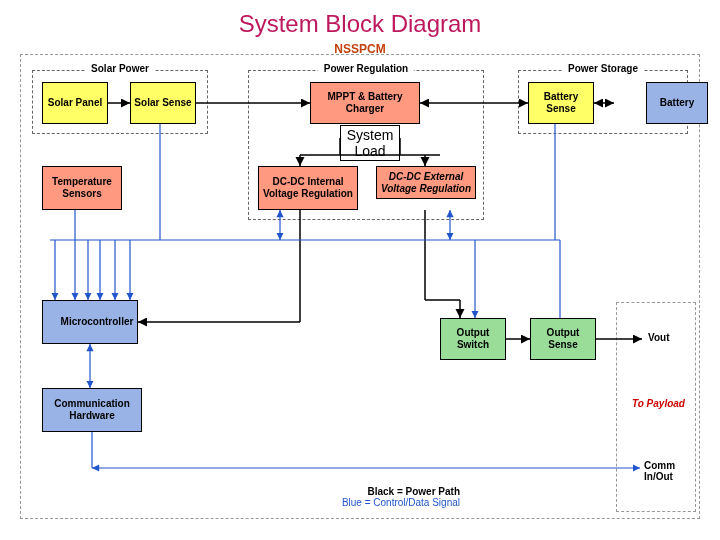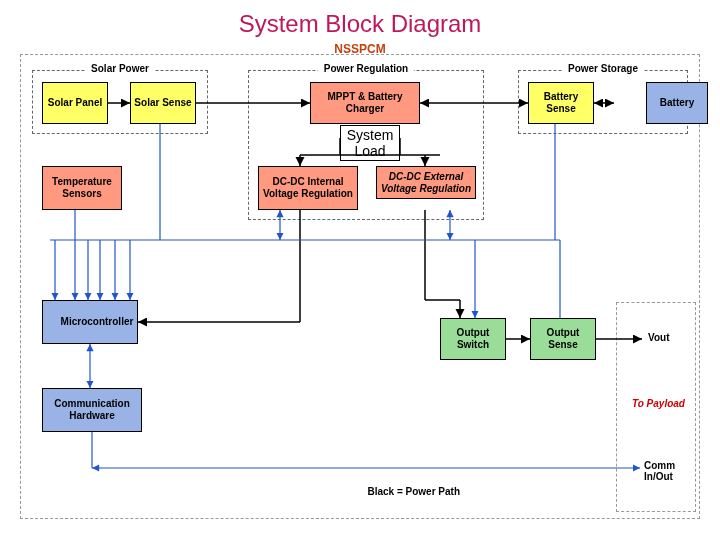--- a/index.html
+++ b/index.html
@@ -58,20 +58,21 @@
 
 <div class="block blue" style="left:42px; top:388px; width:100px; height:44px;">Communication Hardware</div>
 
 <div class="payload-box" style="left:616px; top:302px; width:80px; height:210px;"></div>
 <div class="side-label" style="left:648px; top:332px;">Vout</div>
 <div class="side-label red" style="left:632px; top:398px;">To Payload</div>
 <div class="side-label" style="left:644px; top:460px; width:50px;">Comm In/Out</div>
 
 <div class="legend" style="left:280px; top:486px; width:180px;">
   <div class="black">Black = Power Path</div>
+  <div class="bluet">Blue = Control/Data Signal</div>
 </div>
 
 <svg class="arrows">
   <defs>
     <marker id="ah-black" markerWidth="8" markerHeight="8" refX="6" refY="3" orient="auto">
         <path d="M0,0 L6,3 L0,6 Z" fill="#000"></path>
       </marker>
     <marker id="ah-blue" markerWidth="8" markerHeight="8" refX="6" refY="3" orient="auto">
         <path d="M0,0 L6,3 L0,6 Z" fill="#2255cc"></path>
       </marker>

